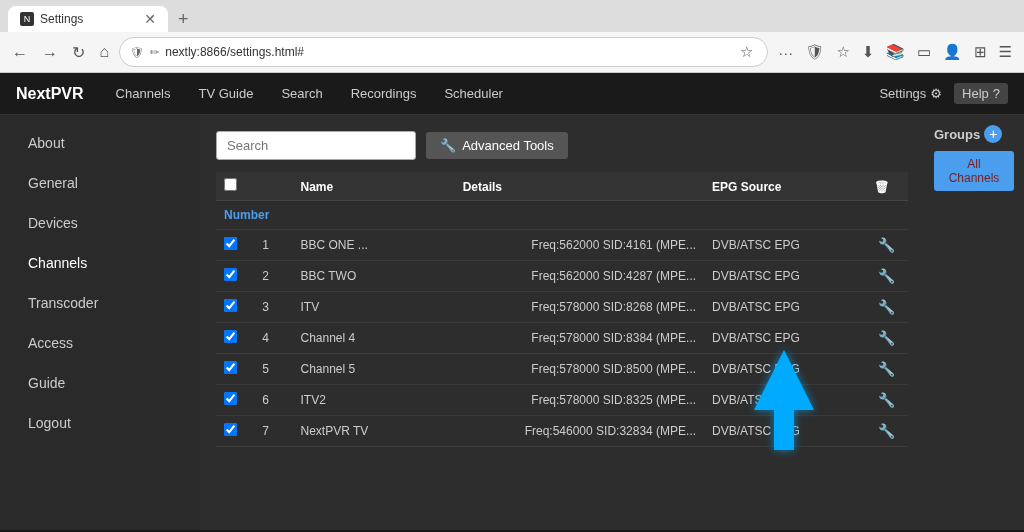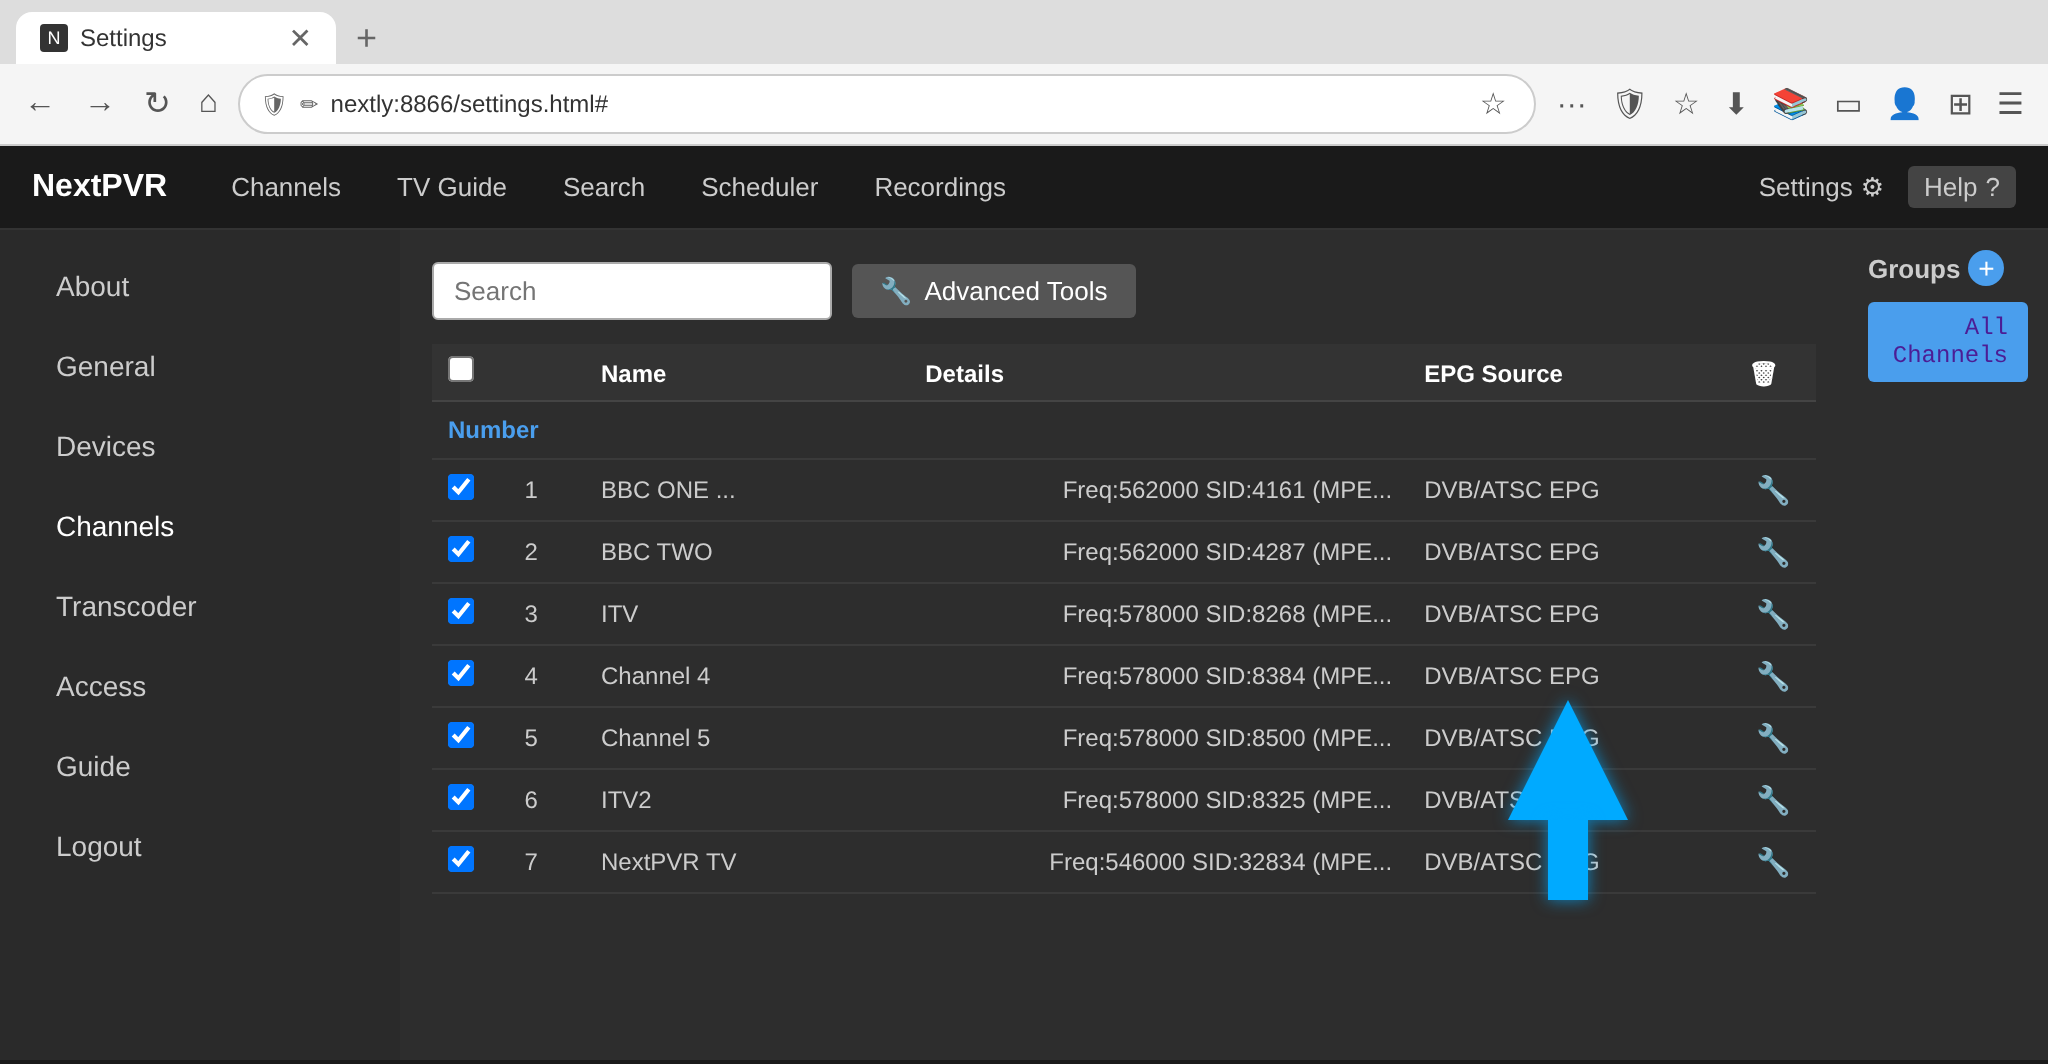--- a/index.html
+++ b/index.html
@@ -86,21 +86,21 @@
     .epg-col { width: 130px; }
     .action-col { width: 30px; text-align: center; }
     .wrench-icon { color: #aaa; font-size: 14px; cursor: pointer; }
     input[type="checkbox"] { cursor: pointer; }
 
     
     .groups-panel { width: 100px; background: #2d2d2d; padding: 10px; flex-shrink: 0; }
     .groups-header { display: flex; align-items: center; gap: 4px; color: #ccc; font-size: 13px; margin-bottom: 8px; font-weight: bold; }
     .groups-add-btn { background: #4a9eed; color: white; border: none; border-radius: 50%; width: 18px; height: 18px; cursor: pointer; font-size: 14px; display: flex; align-items: center; justify-content: center; line-height: 1; }
     .groups-item {
-      padding: 6px 10px; cursor: pointer; font-size: 12px; color: #4c1d95; background: #4a9eed; border-radius: 3px; text-align: right; font-family: Liberation Mono, monospace;
+      padding: 6px 10px; cursor: pointer; font-size: 12px; color: #7f1d1d; background: #4a9eed; border-radius: 3px; text-align: center;
     }
 
     
     .arrow-overlay {
       position: absolute; right: 110px; bottom: 80px; z-index: 10;
     }
     .blue-arrow {
       width: 0; height: 0;
       border-left: 30px solid transparent;
       border-right: 30px solid transparent;
@@ -150,22 +150,22 @@
     </div>
   </div>
 </div>
 
 <div class="app-header">
   <span class="app-logo">NextPVR</span>
   <nav class="app-nav">
     <span class="app-nav-item">Channels</span>
     <span class="app-nav-item">TV Guide</span>
     <span class="app-nav-item">Search</span>
+    <span class="app-nav-item">Recordings</span>
     <span class="app-nav-item">Scheduler</span>
-    <span class="app-nav-item">Recordings</span>
   </nav>
   <div class="app-header-right">
     <span class="settings-btn">
       <span>Settings</span>
       <span>⚙</span>
     </span>
     <span class="help-btn">
       <span>Help</span>
       <span>?</span>
     </span>

